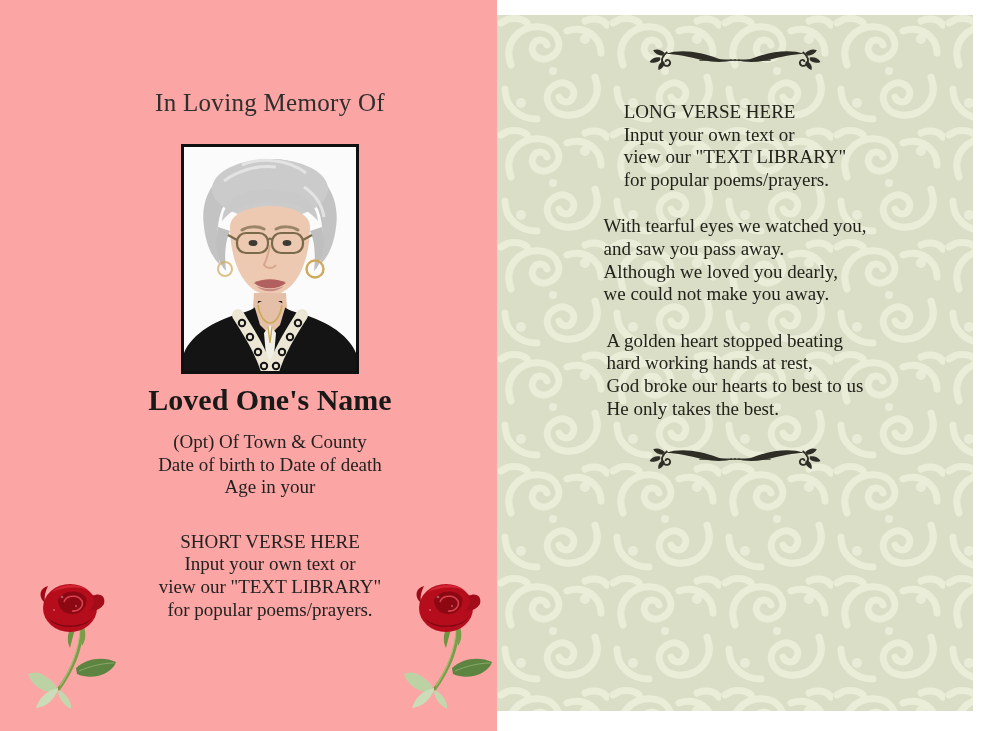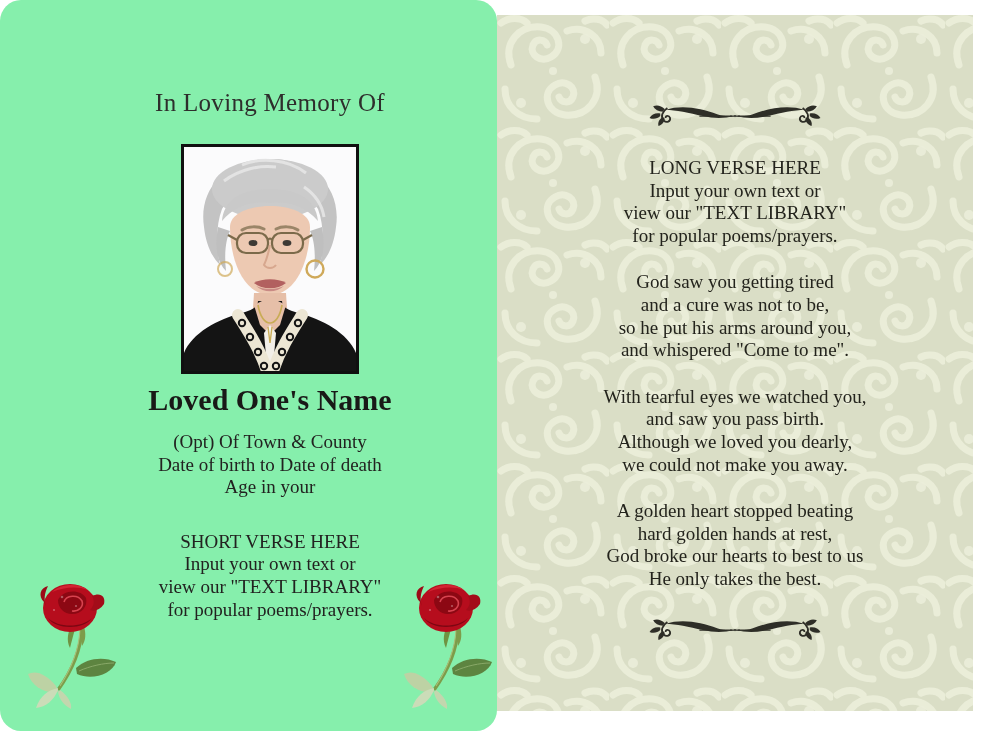--- a/index.html
+++ b/index.html
@@ -4,21 +4,21 @@
 <style>
   * { margin:0; padding:0; box-sizing:border-box; }
   html,body { background:#ffffff; }
   .stage {
     position:relative; width:999px; height:731px; background:#ffffff;
     overflow:hidden;
     font-family:"Liberation Serif","DejaVu Serif",serif;
     color:#1f1f1d;
   }
   
-  .left-panel { position:absolute; left:0; top:0; width:497px; height:731px; background:#86efac;border-radius:21px; }
+  .left-panel { position:absolute; left:0; top:0; width:497px; height:731px; background:#fca5a5; }
   .left-content { position:absolute; left:80px; top:0; width:380px; text-align:center; }
   .front-title { margin-top:88px; font-size:25px; line-height:30px; color:#2e2e2c; letter-spacing:.3px; }
   .photo-frame {
     width:178px; height:230px; margin:26px auto 0; border:3px solid #101010;
     background:#fbfbfc; overflow:hidden;
   }
   .photo-frame svg { display:block; }
   .loved-one-name { margin-top:12px; font-size:30px; line-height:27px; font-weight:bold; color:#191917; }
   .detail-lines { margin-top:18px; font-size:19px; line-height:22.5px; color:#222220; }
   .short-verse { margin-top:32px; font-size:19px; line-height:22.8px; color:#222220; }
@@ -27,21 +27,21 @@
   .rose-left { left:26px; top:582px; }
   .rose-right { left:402px; top:582px; }
   
   .right-panel {
     position:absolute; left:497px; top:15px; width:476px; height:696px;
     background:#dadec6; overflow:hidden;
   }
   .damask-bg { position:absolute; left:0; top:0; }
   .right-content {
     position:absolute; inset:0; display:flex; flex-direction:column; align-items:center;
-    padding-top:88px; text-align:center; font-size:19px; line-height:22.6px; color:#23231c;
+    padding-top:32px; text-align:left; font-size:19px; line-height:22.6px; color:#23231c;
   }
   .ornament { width:178px; height:28px; flex:0 0 auto; }
   .ornament-top { margin-bottom:26px; }
   .ornament-bottom { margin-top:2px; }
   .verse-block { margin-bottom:24px; }
   .hidden-defs { position:absolute; width:0; height:0; overflow:hidden; }
 </style>
 </head>
 <body>
 
@@ -204,34 +204,28 @@
       <svg class="ornament ornament-top" viewBox="0 0 200 30">
         <use href="#ornament-flourish"></use>
       </svg>
       <div class="verse-block">
           <div>LONG VERSE HERE</div>
           <div>Input your own text or</div>
           <div>view our "TEXT LIBRARY"</div>
           <div>for popular poems/prayers.</div>
         </div>
       <div class="verse-block">
-          <div>God saw you getting tired</div>
-          <div>and a cure was not to be,</div>
-          <div>so he put his arms around you,</div>
-          <div>and whispered "Come to me".</div>
-        </div>
-      <div class="verse-block">
           <div>With tearful eyes we watched you,</div>
-          <div>and saw you pass birth.</div>
+          <div>and saw you pass away.</div>
           <div>Although we loved you dearly,</div>
           <div>we could not make you away.</div>
         </div>
       <div class="verse-block">
           <div>A golden heart stopped beating</div>
-          <div>hard golden hands at rest,</div>
+          <div>hard working hands at rest,</div>
           <div>God broke our hearts to best to us</div>
           <div>He only takes the best.</div>
         </div>
       <svg class="ornament ornament-bottom" viewBox="0 0 200 30">
         <use href="#ornament-flourish"></use>
       </svg>
     </div>
   </div>
 
 </div>

